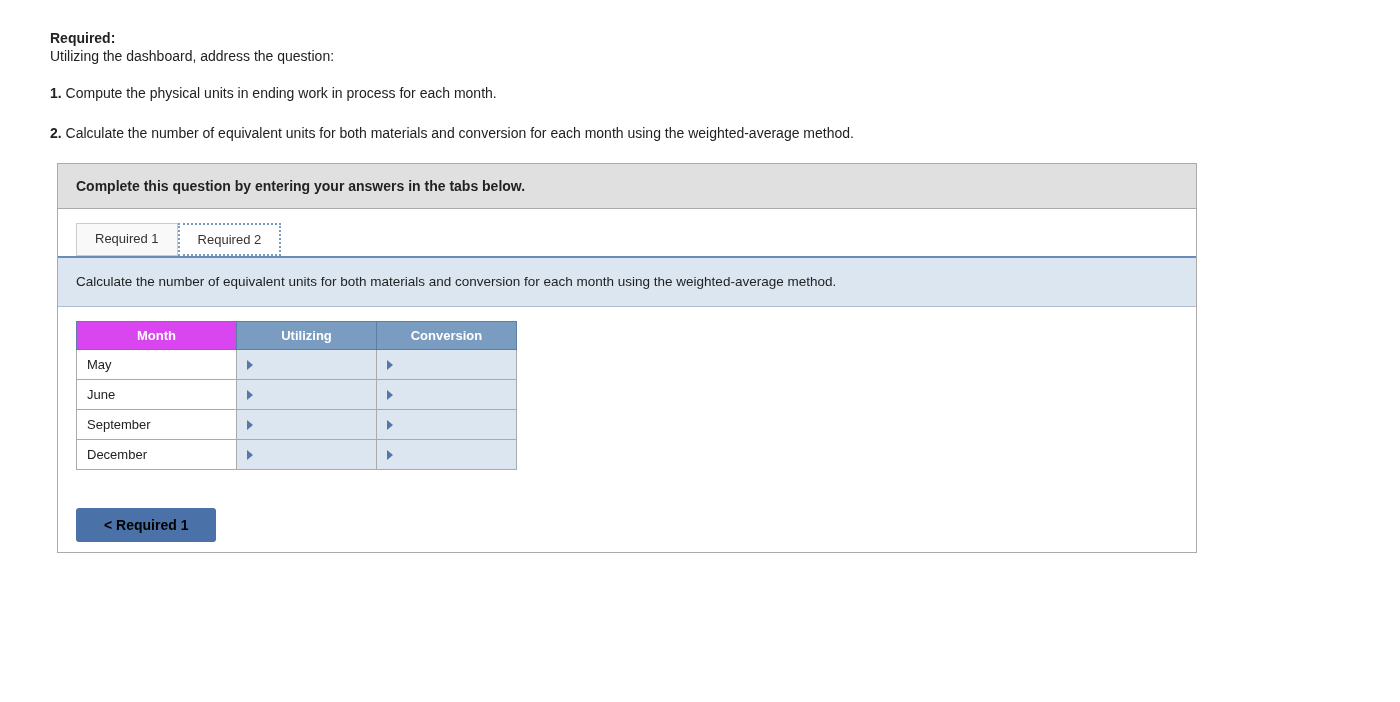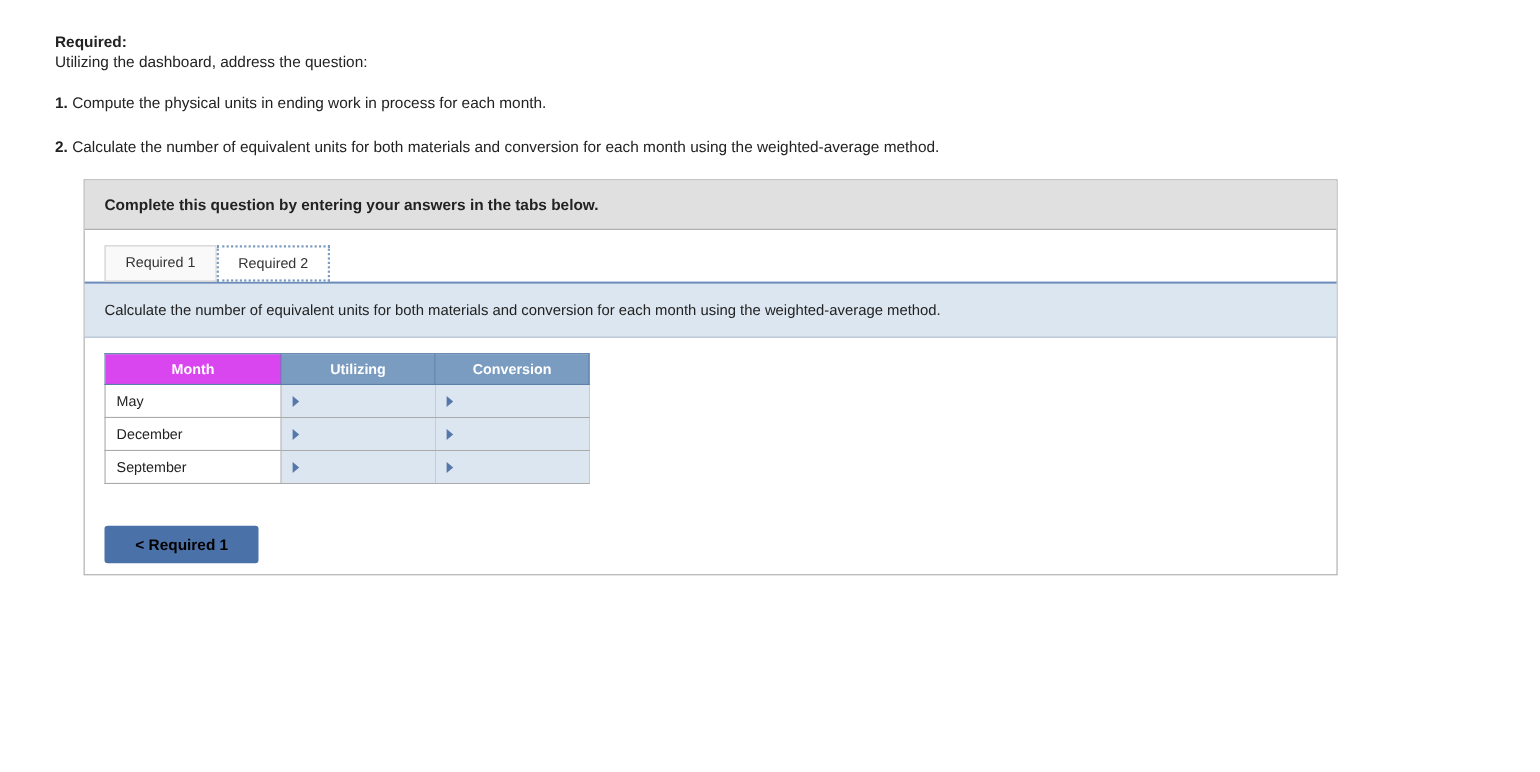--- a/index.html
+++ b/index.html
@@ -22,21 +22,21 @@
     .question {
       margin-bottom: 18px;
       line-height: 1.6;
     }
     .question strong {
       font-weight: bold;
     }
     .box-container {
       border: 1px solid #aaa;
       max-width: 1140px;
-      margin-left: 26px;
+      margin-left: 7px;
     }
     .instruction-bar {
       background: #e0e0e0;
       padding: 14px 18px;
       font-weight: bold;
       border-bottom: 1px solid #aaa;
     }
     .tabs-area {
       padding: 14px 18px 0 18px;
       display: flex;
@@ -187,34 +187,47 @@
                 <span class="arrow-indicator"></span>
               </div>
             </td>
             <td class="input-cell">
               <div class="input-cell-inner">
                 <span class="arrow-indicator"></span>
               </div>
             </td>
           </tr>
           <tr>
-            <td class="month-cell">December</td>
+            <td class="month-cell">June</td>
             <td class="input-cell">
               <div class="input-cell-inner">
                 <span class="arrow-indicator"></span>
               </div>
             </td>
             <td class="input-cell">
               <div class="input-cell-inner">
                 <span class="arrow-indicator"></span>
               </div>
             </td>
           </tr>
           <tr>
             <td class="month-cell">September</td>
+            <td class="input-cell">
+              <div class="input-cell-inner">
+                <span class="arrow-indicator"></span>
+              </div>
+            </td>
+            <td class="input-cell">
+              <div class="input-cell-inner">
+                <span class="arrow-indicator"></span>
+              </div>
+            </td>
+          </tr>
+          <tr>
+            <td class="month-cell">December</td>
             <td class="input-cell">
               <div class="input-cell-inner">
                 <span class="arrow-indicator"></span>
               </div>
             </td>
             <td class="input-cell">
               <div class="input-cell-inner">
                 <span class="arrow-indicator"></span>
               </div>
             </td>

